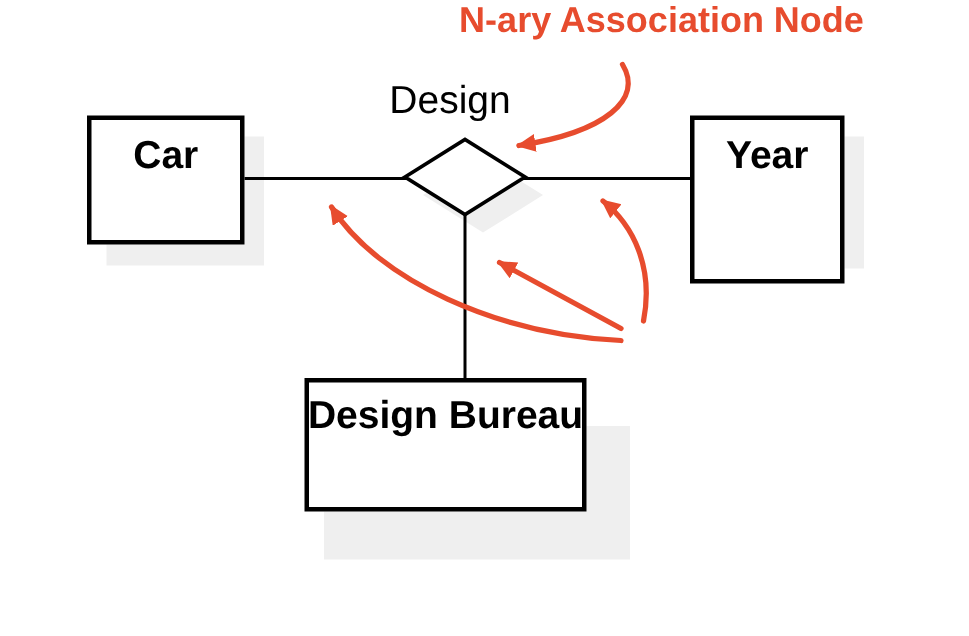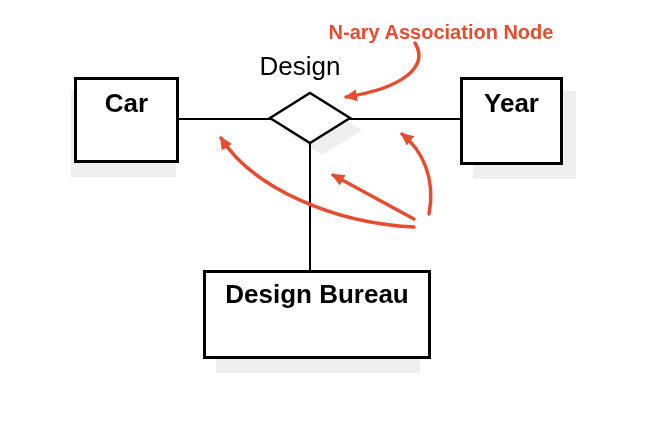--- a/index.html
+++ b/index.html
@@ -34,43 +34,43 @@
     background: #ffffff;
     border: 3px solid var(--outline);
     display: flex;
     justify-content: center;
     align-items: flex-start;
     font-weight: bold;
     font-size: 26px;
     color: #000;
     white-space: nowrap;
   }
-  .entity-car  { left: 58px;  top: 77px;  width: 105px; height: 86px; padding-top: 8px; margin-left: 16px; }
-  .entity-year { left: 460px; top: 77px;  width: 103px; height: 88px; padding-top: 8px; }
-  .entity-db   { left: 203px; top: 270px; width: 228px; height: 89px; padding-top: 6px; }
+  .entity-car  { left: 58px;  top: 77px;  width: 105px; height: 86px; padding-top: 8px; }
+  .entity-year { left: 460px; top: 77px;  width: 103px; height: 112px; padding-top: 8px; }
+  .entity-db   { left: 203px; top: 252px; width: 188px; height: 89px; padding-top: 6px; }
 
   .node-name {
     position: absolute;
     left: 300px; top: 51px;
     transform: translateX(-50%);
     font-size: 26px;
     font-weight: normal;
     color: #000000;
     white-space: nowrap;
   }
   .annotation {
     position: absolute;
     color: var(--accent);
     font-weight: bold;
     white-space: nowrap;
   }
   .annotation-nary {
-    left: 441px; top: 21px;
+    left: 441px; top: 0;
     transform: translateX(-50%);
-    font-size: 20px;
+    font-size: 24px;
   }
   .annotation-assoc {
     left: 511px; top: 211px;
     transform: translateX(-50%);
     font-size: 30px;
   }
 </style>
 </head>
 <body>
 

